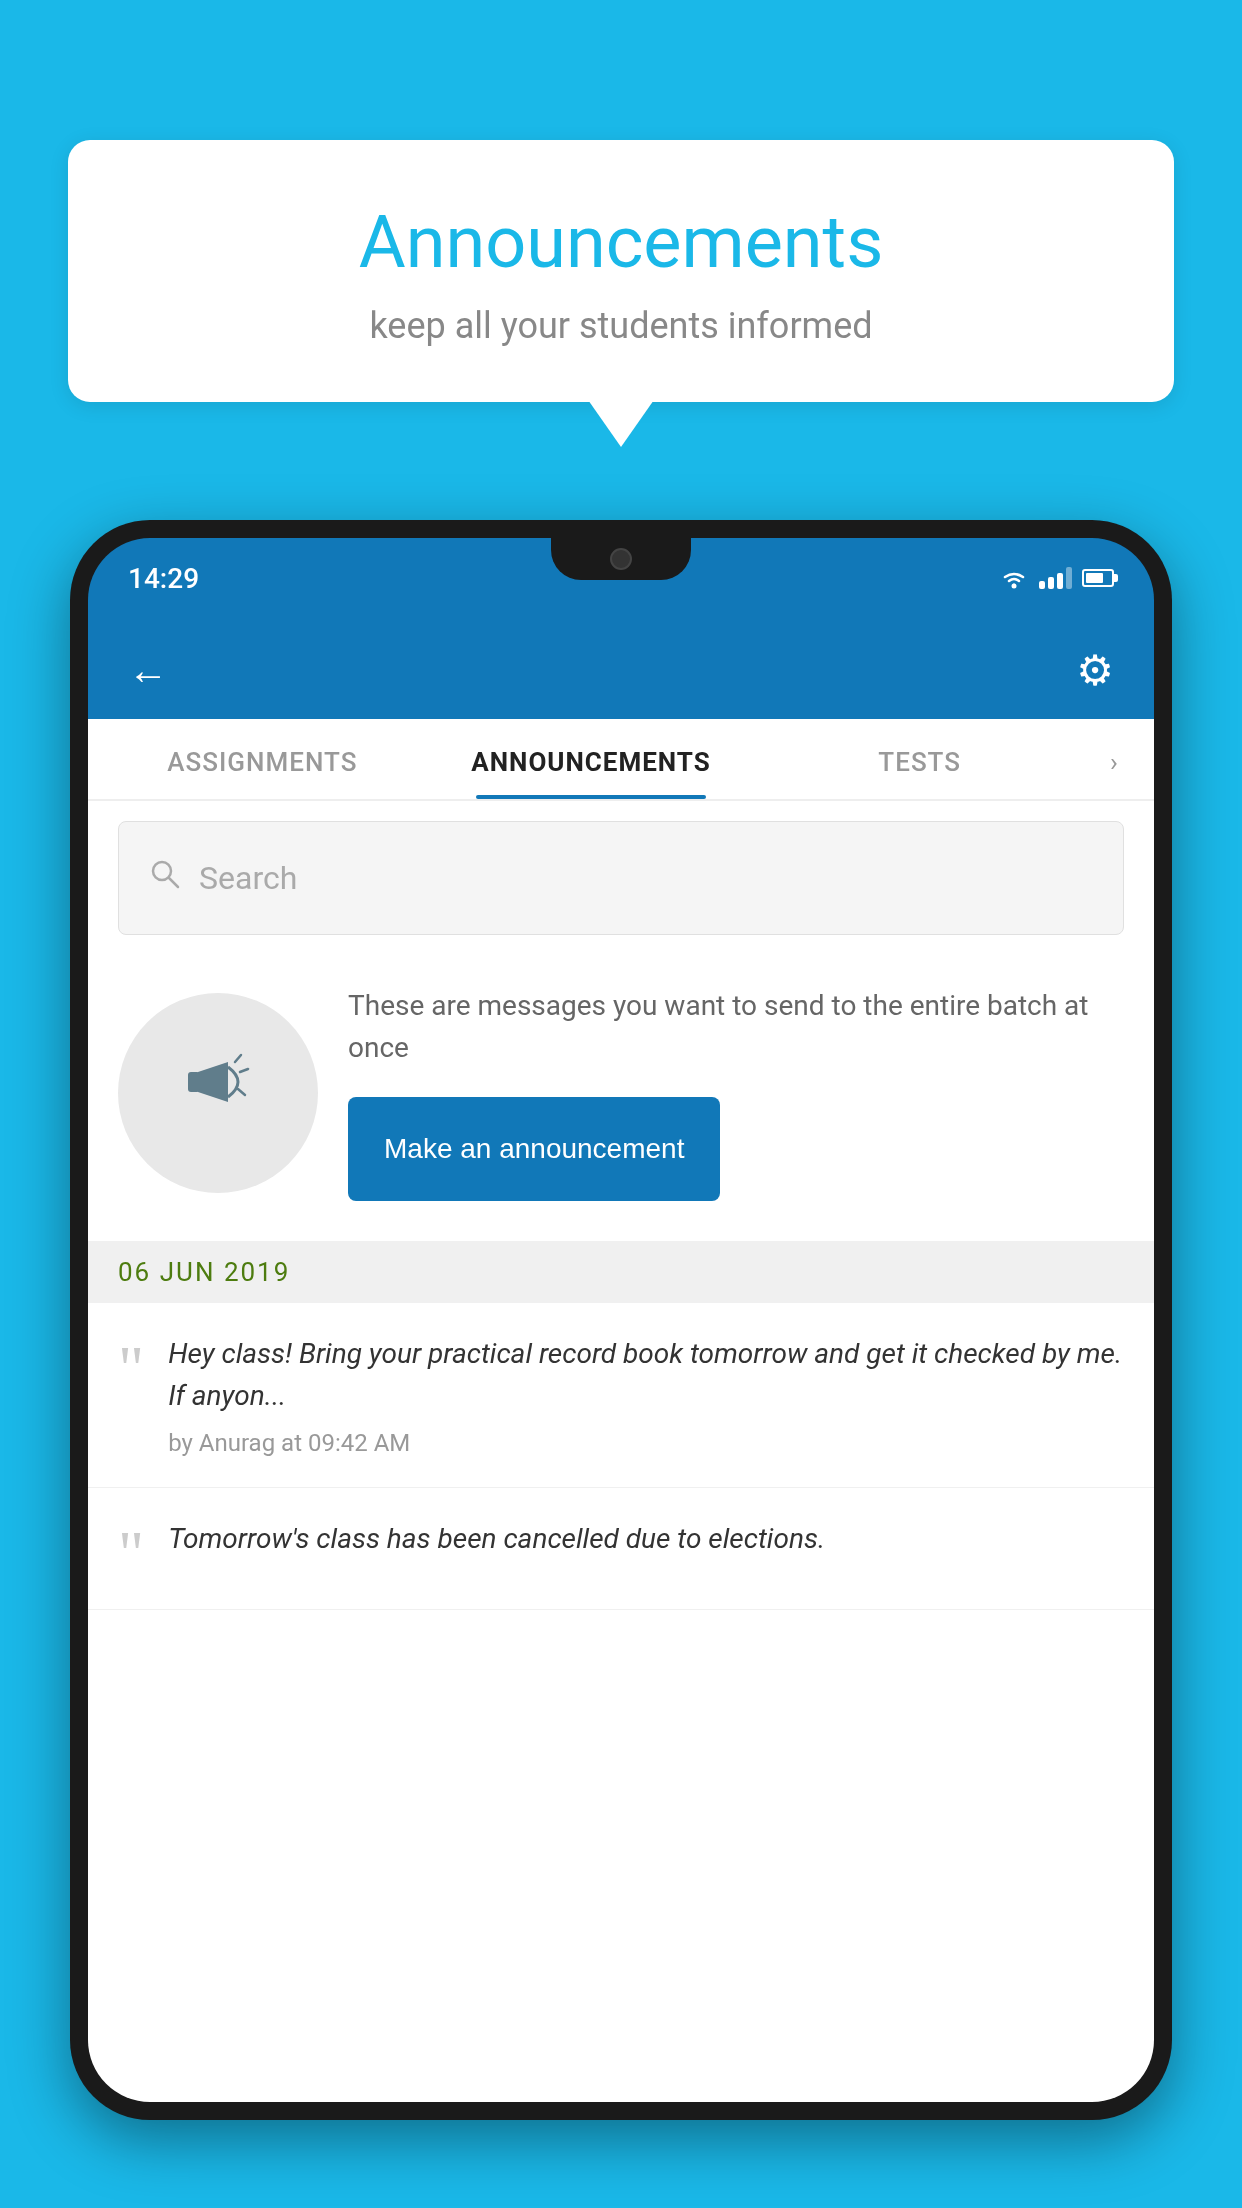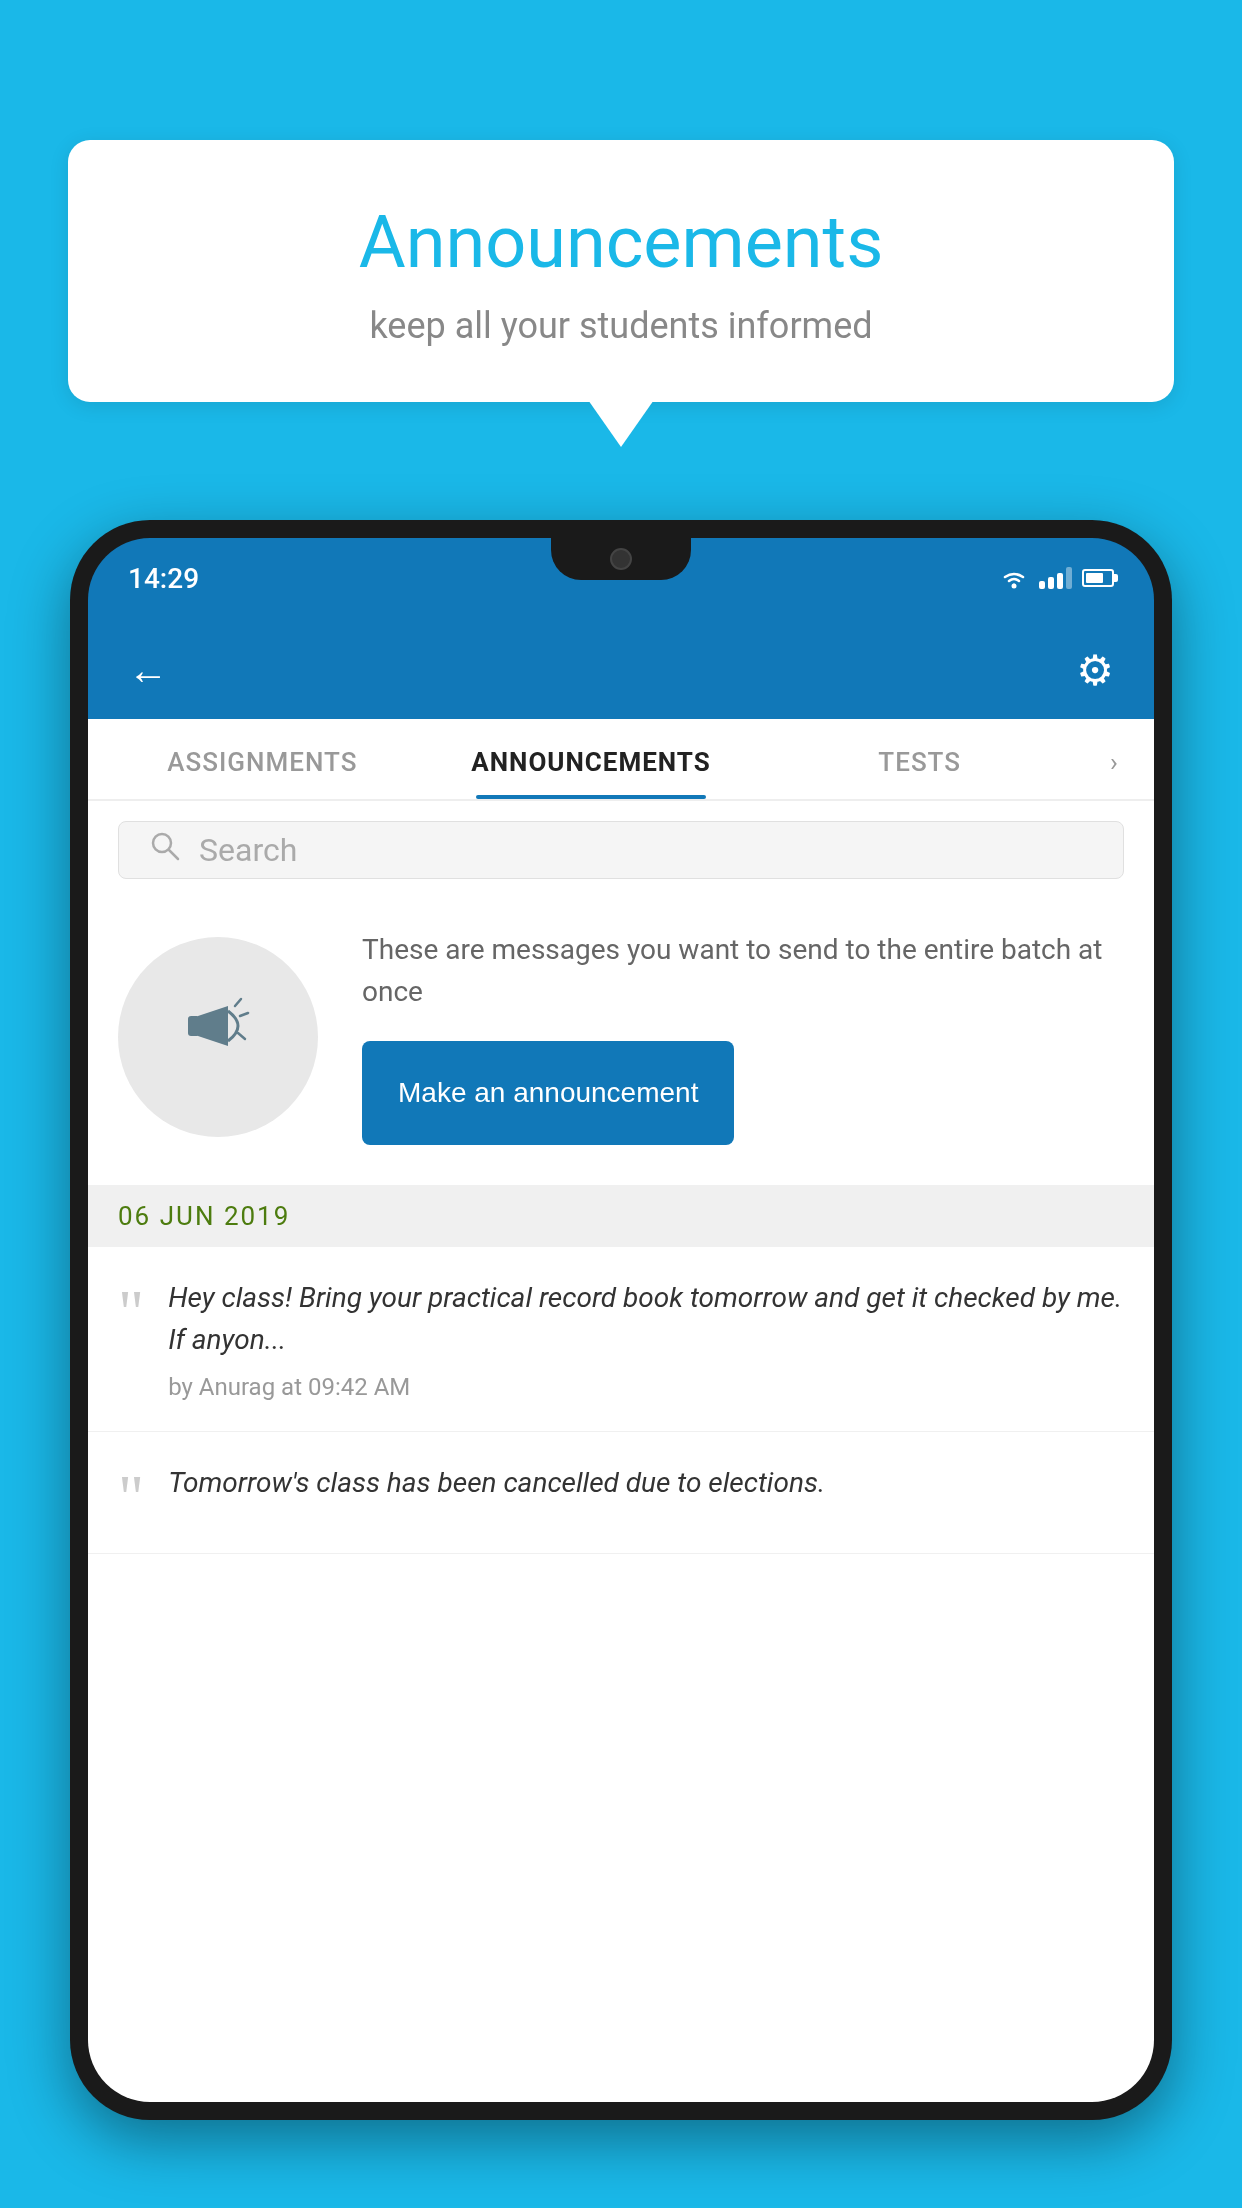--- a/index.html
+++ b/index.html
@@ -233,39 +233,39 @@
     .search-container {
       background: white;
       padding: 20px 30px;
     }
     .search-bar {
       background: #f5f5f5;
       border: 1px solid #e0e0e0;
       border-radius: 8px;
       display: flex;
       align-items: center;
-      padding: 8px 30px;
+      padding: 36px 30px;
       gap: 18px;
     }
     .search-icon-svg {
       color: #aaa;
       font-size: 32px;
     }
     .search-placeholder {
       color: #aaa;
       font-size: 32px;
     }
 
     
     .announcement-prompt {
       background: white;
       padding: 30px 30px 40px;
       display: flex;
       align-items: center;
-      gap: 44px;
+      gap: 30px;
     }
     .megaphone-circle {
       width: 200px;
       height: 200px;
       background: #e8e8e8;
       border-radius: 50%;
       display: flex;
       align-items: center;
       justify-content: center;
       flex-shrink: 0;

